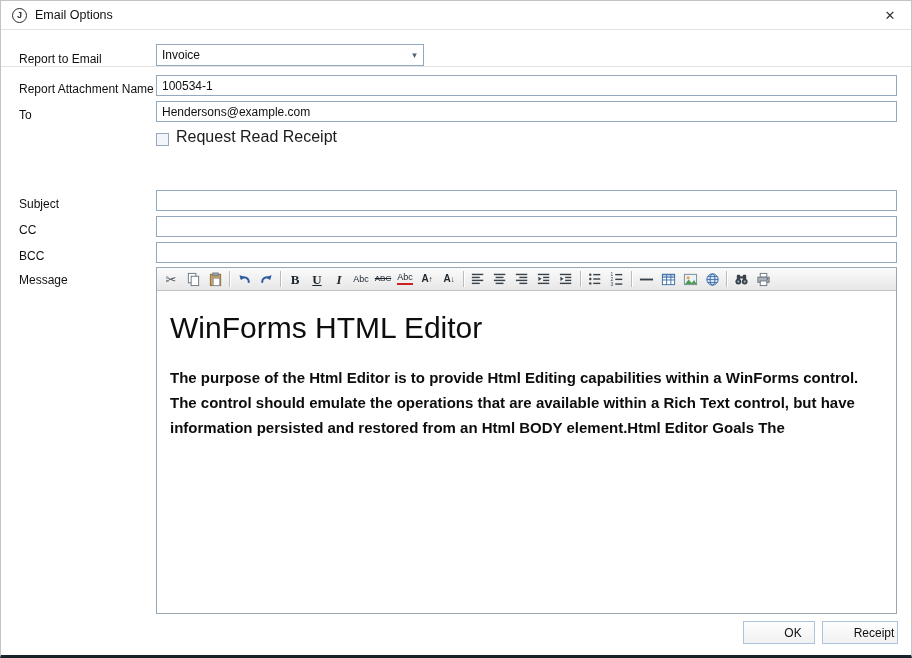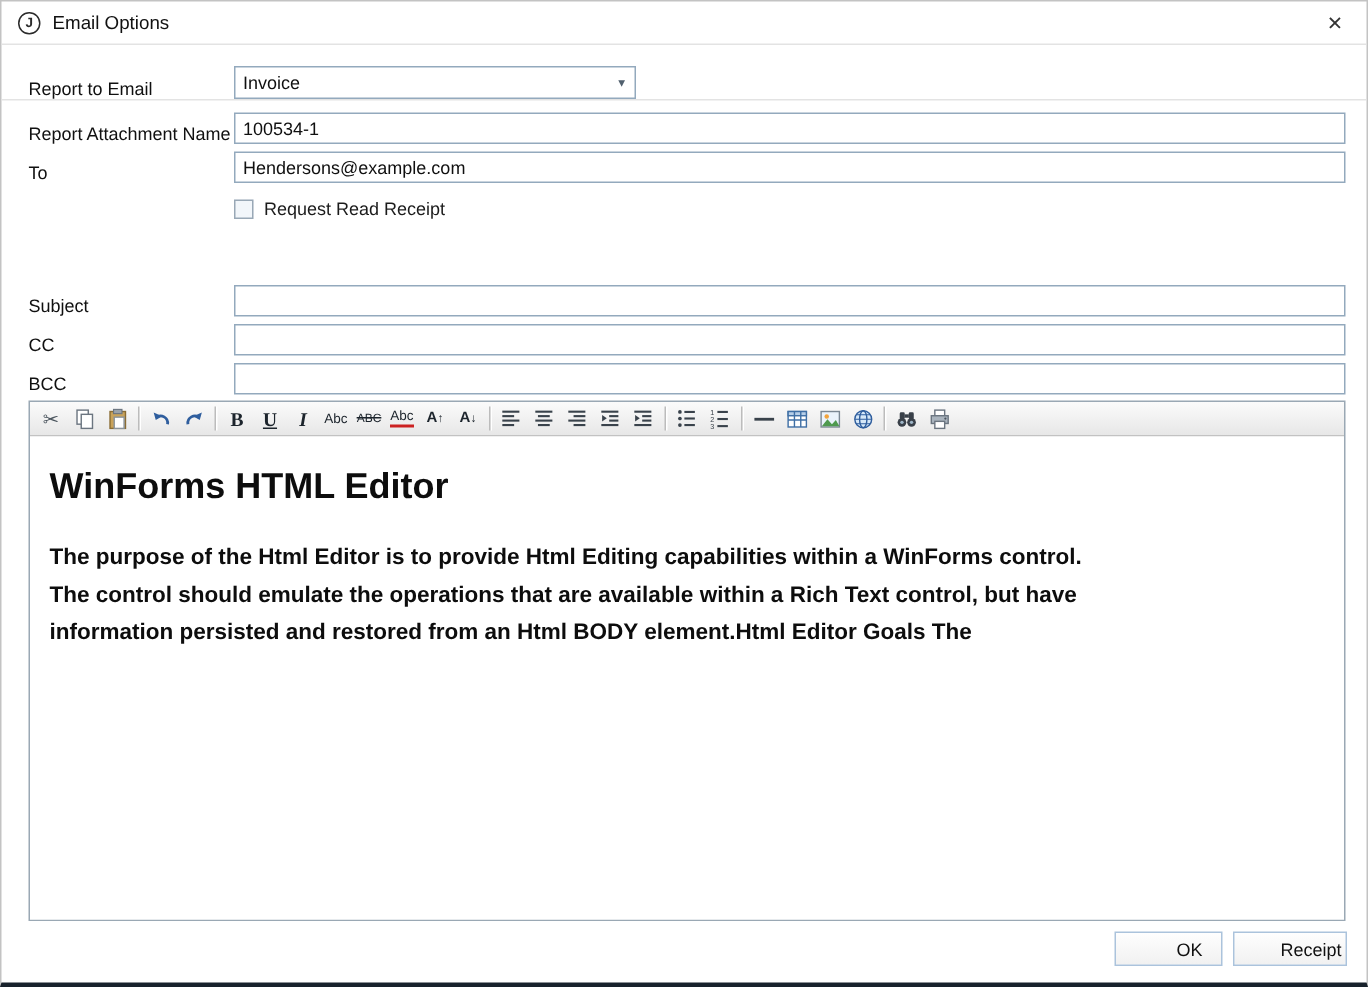--- a/index.html
+++ b/index.html
@@ -28,42 +28,42 @@
   input.txt {
     flex: 1; height: 21px; border: 1px solid #93a9bd; font-size: 12px; padding: 0 5px;
     font-family: inherit; color: #101010; outline: none; background: #fff;
   }
   .combo {
     width: 268px; height: 22px; border: 1px solid #93a9bd; display: flex; align-items: center;
     font-size: 12px; padding-left: 5px; color: #101010; background: #fff;
   }
   .combo-arrow { margin-left: auto; width: 17px; text-align: center; color: #51606e; font-size: 9px; }
   .cb { width: 13px; height: 13px; border: 1px solid #99a8b6; background: #f2f6fa; flex: none; }
-  .cb-label { margin-left: 7px; font-size: 12px; color: #1b1b1b; }
+  .cb-label { margin-left: 7px; font-size: 16px; color: #1b1b1b; }
   .msg-row { display: flex; align-items: flex-start; padding-left: 18px; padding-right: 14px; margin-top: 4px; }
   .msg-lbl { padding-top: 6px; }
   .editor-col { flex: 1; border: 1px solid #9aa8b4; }
   .toolbar {
     height: 23px; background: linear-gradient(#fbfbfb, #e7e7e7);
     border-bottom: 1px solid #c2c2c2; display: flex; align-items: center; padding: 0 3px;
   }
   .tb-btn { width: 22px; height: 20px; display: flex; align-items: center; justify-content: center; border-radius: 2px; }
   .tb-ic { display: flex; align-items: center; justify-content: center; line-height: 1; }
   .tb-sep { width: 1px; height: 16px; background: #bcbcbc; margin: 0 3px; box-shadow: 1px 0 0 #fff; flex: none; }
   .g-b { font-family: "Liberation Serif", serif; font-size: 13px; font-weight: 700; color: #1c242c; }
   .g-u { font-family: "Liberation Serif", serif; font-size: 13px; font-weight: 600; text-decoration: underline; color: #1c242c; }
   .g-i { font-family: "Liberation Serif", serif; font-size: 13px; font-weight: 600; font-style: italic; color: #1c242c; }
   .g-font { font-size: 9px; color: #1c242c; }
   .g-strike { font-size: 8px; text-decoration: line-through; color: #1c242c; }
   .g-fontcolor { font-size: 9px; color: #1c242c; border-bottom: 2px solid #cc2222; line-height: 1.1; }
   .g-sup, .g-sub { font-size: 10px; font-weight: 700; color: #1c242c; }
   .g-sup small, .g-sub small { font-size: 8px; font-weight: 400; }
   .g-cut { font-size: 13px; color: #4c565f; }
   .editor-box { height: 322px; background: #fff; overflow: hidden; padding: 10px 16px 0 13px; }
-  .editor-h1 { font-size: 24px; font-weight: 700; color: #0d0d0d; margin: 10px 0 20px 0; }
+  .editor-h1 { font-size: 30px; font-weight: 400; color: #0d0d0d; margin: 10px 0 20px 0; }
   .editor-p { font-size: 15px; font-weight: 700; color: #0d0d0d; line-height: 25px; max-width: 695px; margin: 0; }
   .footer { position: absolute; right: 13px; bottom: 11px; display: flex; gap: 7px; }
   .btn {
     height: 23px; border: 1px solid #abc3dc; background: linear-gradient(#fefefe, #f1f1f1);
     font-size: 12px; color: #101010; display: flex; align-items: center; justify-content: center; padding-left: 28px;
   }
   .btn-ok { width: 72px; }
   .btn-cancel { width: 76px; }
 </style>
 </head>
@@ -115,20 +115,21 @@
     <span class="lbl">CC</span>
     <input class="txt" type="text" value="" style="">
   </div>
 
   <div class="row r-std">
     <span class="lbl">BCC</span>
     <input class="txt" type="text" value="" style="">
   </div>
 
   <div class="msg-row">
+    <span class="lbl msg-lbl">Message</span>
     <div class="editor-col">
       <div class="toolbar">
           <span class="tb-btn">
             <span class="tb-ic">
               <span class="g-cut">✂</span>
             </span>
           </span>
           <span class="tb-btn">
             <span class="tb-ic">
               <svg width="15" height="15" viewBox="0 0 16 16">

